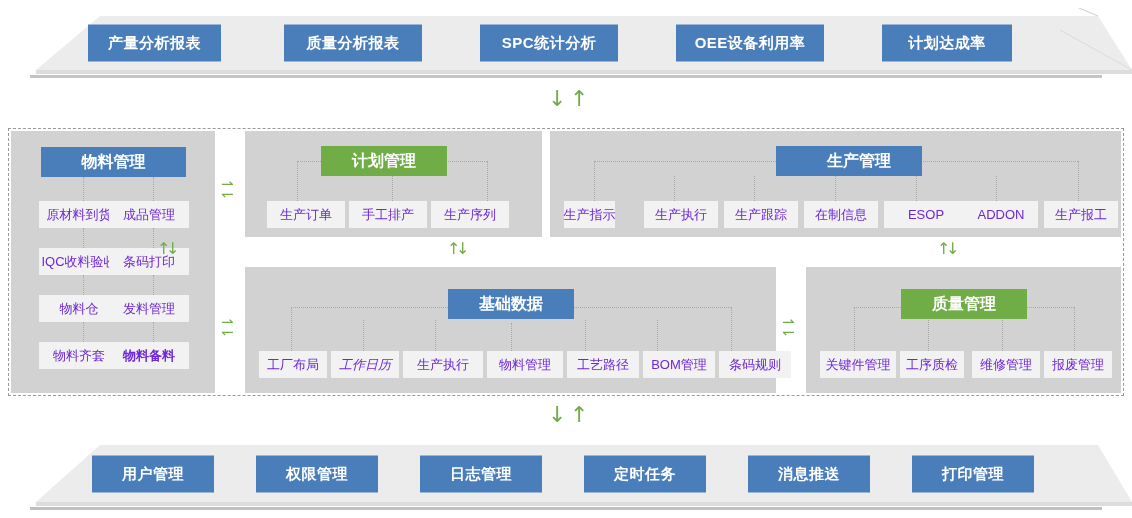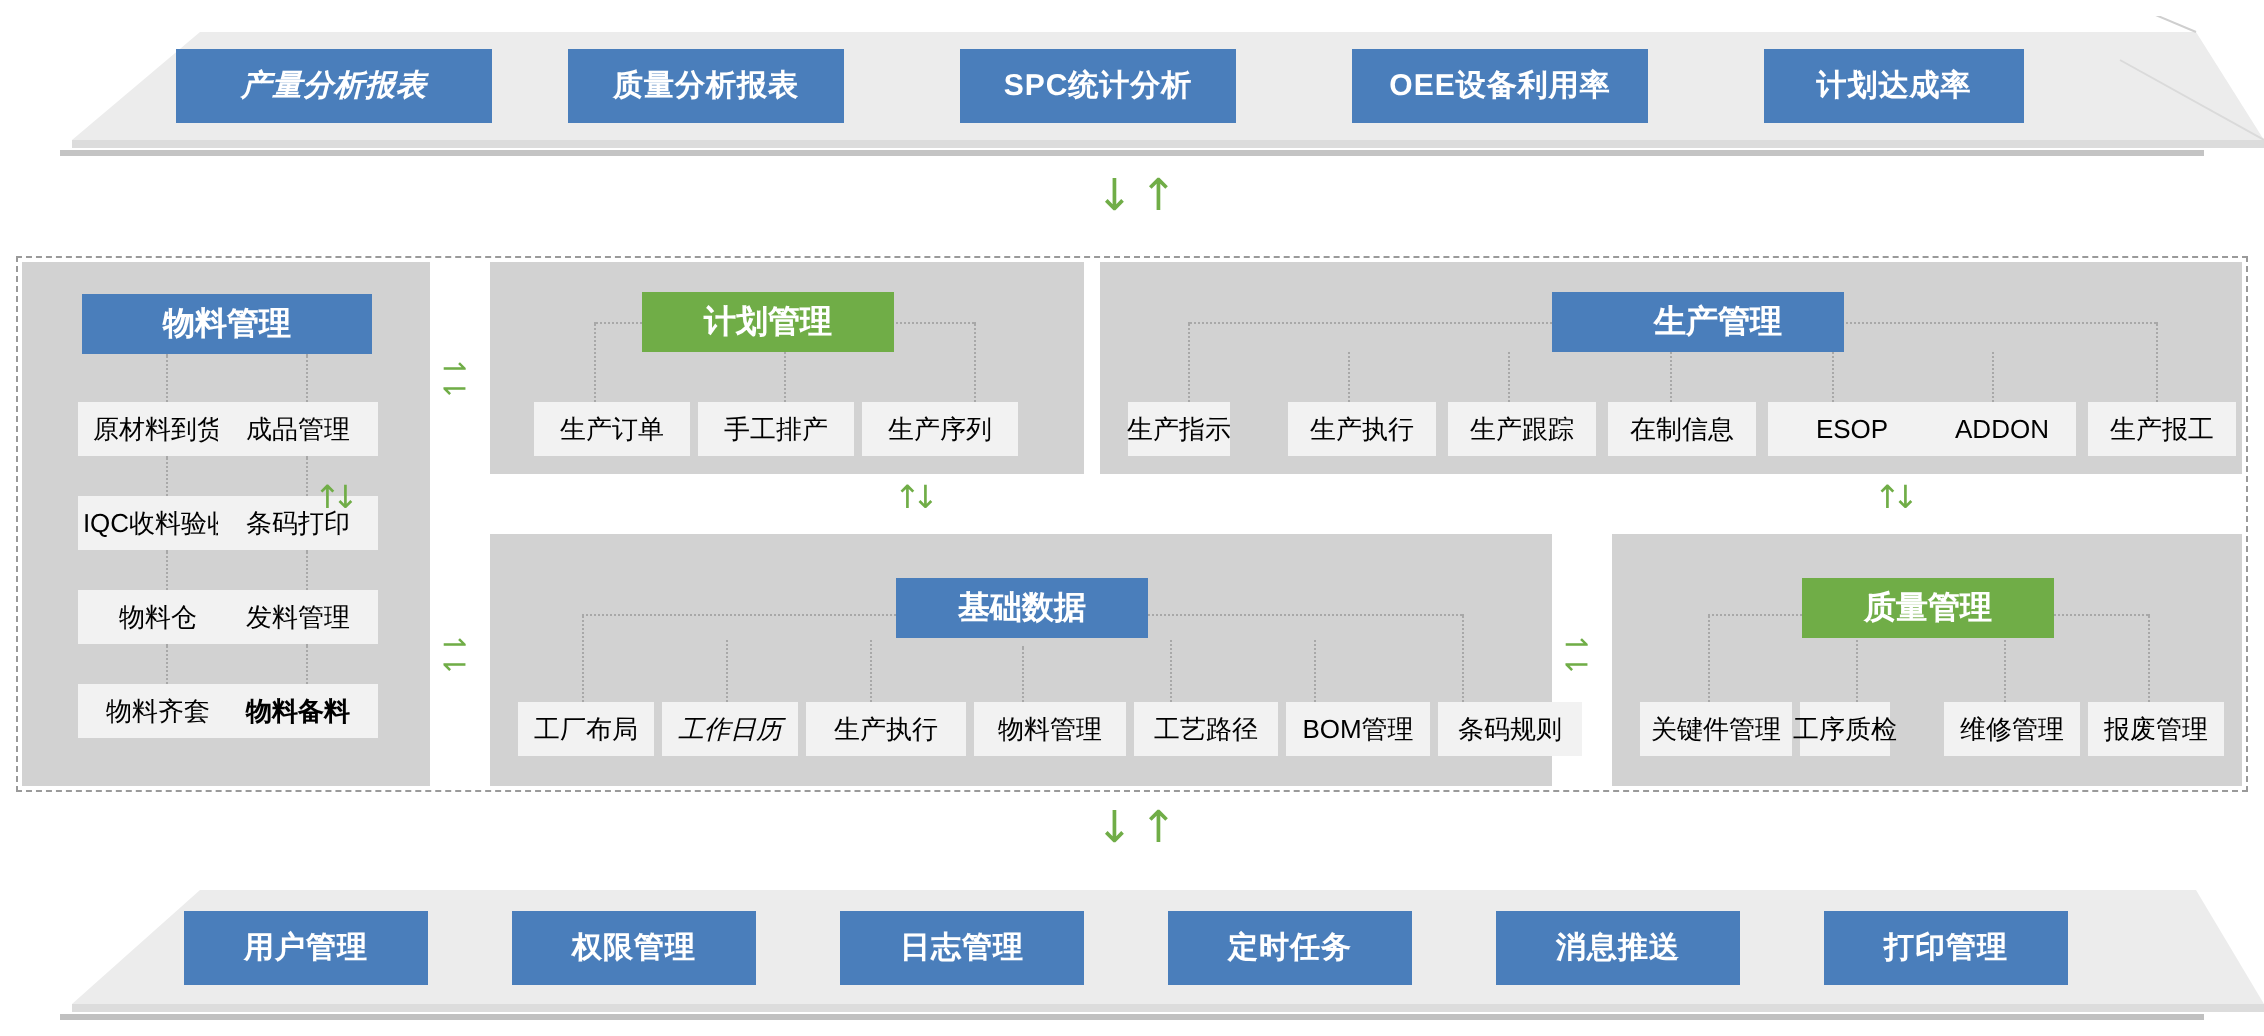--- a/index.html
+++ b/index.html
@@ -32,21 +32,21 @@
     position:absolute;background:#d2d2d2;box-sizing:border-box;
   }
   .phead{
     position:absolute;height:30px;color:#fff;font-weight:bold;font-size:16px;
     display:flex;align-items:center;justify-content:center;white-space:nowrap;
     z-index:3;
   }
   .phead.blue{background:#4a7ebb;}
   .phead.green{background:#70ad47;}
   .leaf{
-    position:absolute;background:#f2f2f2;color:#000000;
+    position:absolute;background:#f2f2f2;color:#6d28d9;
     font-size:13px;display:flex;align-items:center;justify-content:center;
     height:27px;white-space:nowrap;z-index:3;box-sizing:border-box;
   }
   
   .vdot{position:absolute;border-left:1px dotted #a8a8a8;z-index:1;}
   .hdot{position:absolute;border-top:1px dotted #a8a8a8;z-index:1;}
 
   
   .arrows{position:absolute;z-index:5;}
   .arr{position:absolute;color:#70ad47;font-size:22px;line-height:22px;
@@ -61,21 +61,21 @@
 
   <div class="banner" id="topBanner" style="top:8px;">
     <svg width="1132" height="70" style="position:absolute;left:0;top:0;">
       <polygon points="100,8 1098,8 1132,62 36,62" fill="#ececec"></polygon>
       <polygon points="36,62 1132,62 1132,66 36,66" fill="#dcdcdc"></polygon>
       <polygon points="30,67 1102,67 1102,70 30,70" fill="#c4c4c4"></polygon>
       <line x1="1098" y1="8" x2="1060" y2="-8" stroke="#cfcfcf" stroke-width="1"></line>
       <line x1="1132" y1="62" x2="1060" y2="22" stroke="#dadada" stroke-width="1"></line>
     </svg>
     <div class="btnrow" id="topBtnRow" style="top:8px;height:54px;">
-        <div class="chip" style="position: absolute; left: 88px; top: 50%; transform: translateY(-50%); width: 158px; font-style: italic;">产量分析报表</div>
+        <div class="chip" style="position: absolute; left: 88px; top: 50%; transform: translateY(-50%); width: 133px;">产量分析报表</div>
         <div class="chip" style="position: absolute; left: 284px; top: 50%; transform: translateY(-50%); width: 138px;">质量分析报表</div>
         <div class="chip" style="position: absolute; left: 480px; top: 50%; transform: translateY(-50%); width: 138px;">SPC统计分析</div>
         <div class="chip" style="position: absolute; left: 676px; top: 50%; transform: translateY(-50%); width: 148px;">OEE设备利用率</div>
         <div class="chip" style="position: absolute; left: 882px; top: 50%; transform: translateY(-50%); width: 130px;">计划达成率</div>
       </div>
   </div>
 
   <div class="arrows" style="left:548;top:88px;left:548px;">
     <span class="arr">↓</span>
     <span class="arr" style="left:22px;position:absolute;top:0;">↑</span>
@@ -194,21 +194,21 @@
     <div class="panel" style="left:797px;top:138px;width:315px;height:126px;">
       <div class="phead green" style="left:95px;top:22px;width:126px;">质量管理</div>
       <div class="vdot" style="left:48px;top:40px;height:44px;"></div>
       <div class="hdot" style="left:48px;top:40px;width:47px;"></div>
       <div class="hdot" style="left:221px;top:40px;width:47px;"></div>
       <div class="vdot" style="left:268px;top:40px;height:44px;"></div>
       <div class="vdot" style="left:122px;top:53px;height:31px;"></div>
       <div class="vdot" style="left:196px;top:53px;height:31px;"></div>
       <div id="qualityLeaves">
           <div class="leaf" style="left: 14px; top: 84px; width: 76px;">关键件管理</div>
-          <div class="leaf" style="left: 94px; top: 84px; width: 45px;">工序质检</div>
+          <div class="leaf" style="left: 94px; top: 84px; width: 64px;">工序质检</div>
           <div class="leaf" style="left: 166px; top: 84px; width: 68px;">维修管理</div>
           <div class="leaf" style="left: 238px; top: 84px; width: 68px;">报废管理</div>
         </div>
     </div>
   </div>
 
   <div class="arrows" style="left:548px;top:404px;">
     <span class="arr" style="position:absolute;left:0;top:0;">↓</span>
     <span class="arr" style="position:absolute;left:22px;top:0;">↑</span>
   </div>

